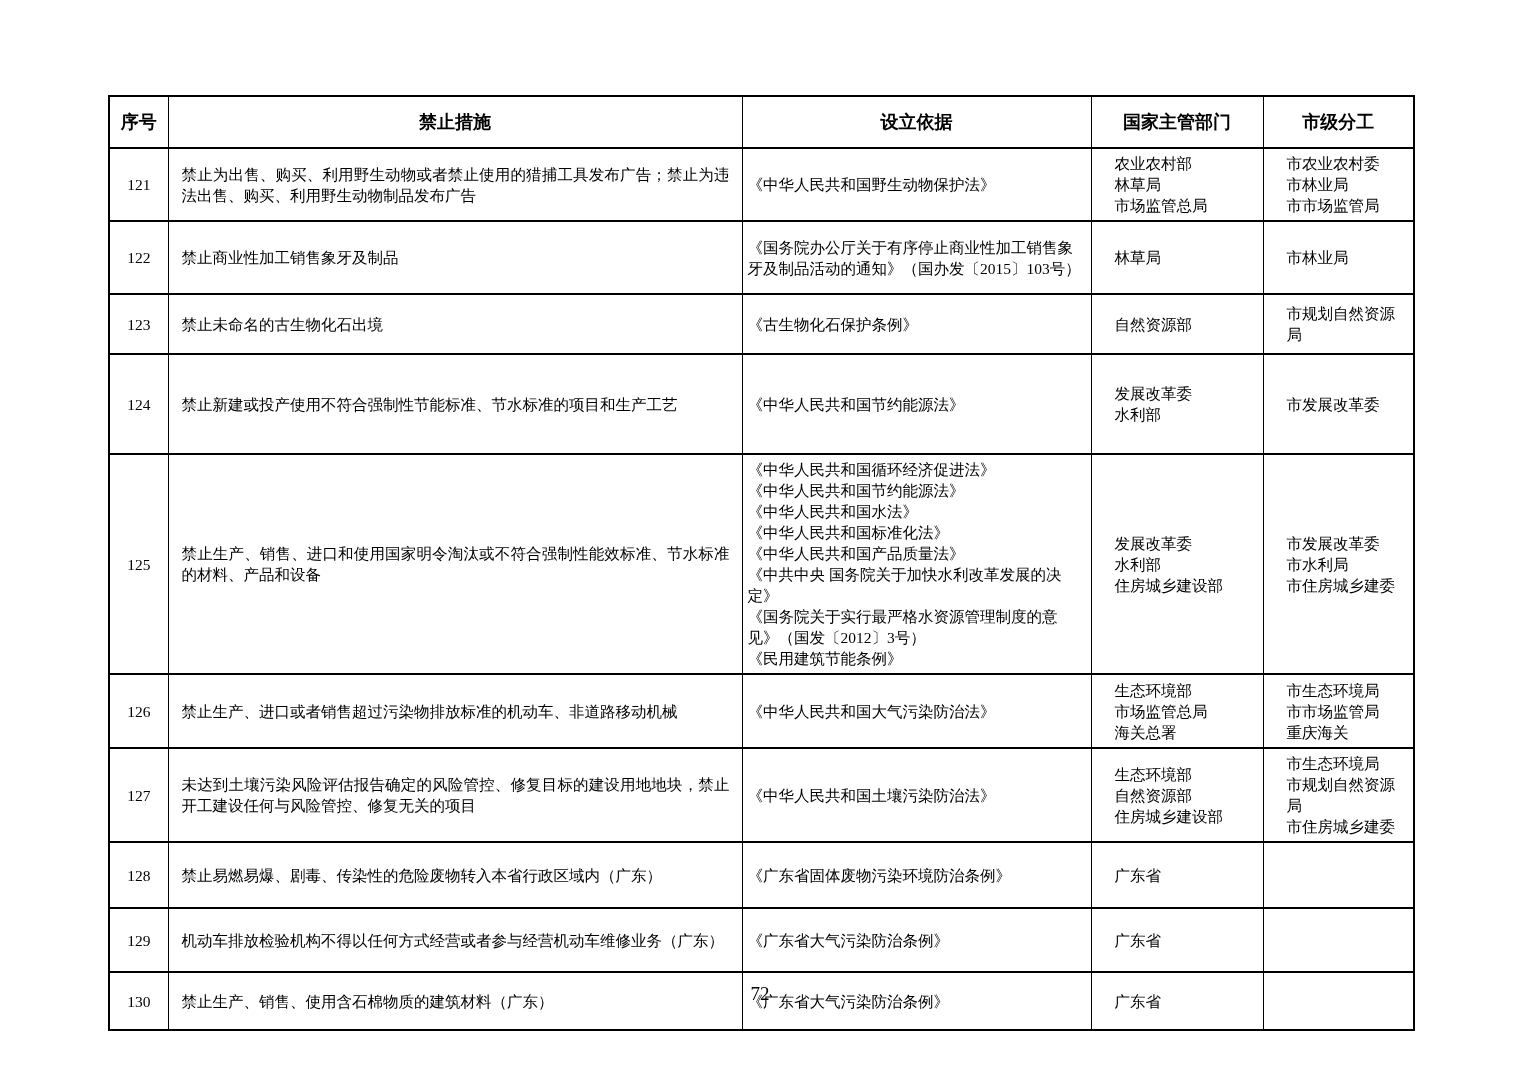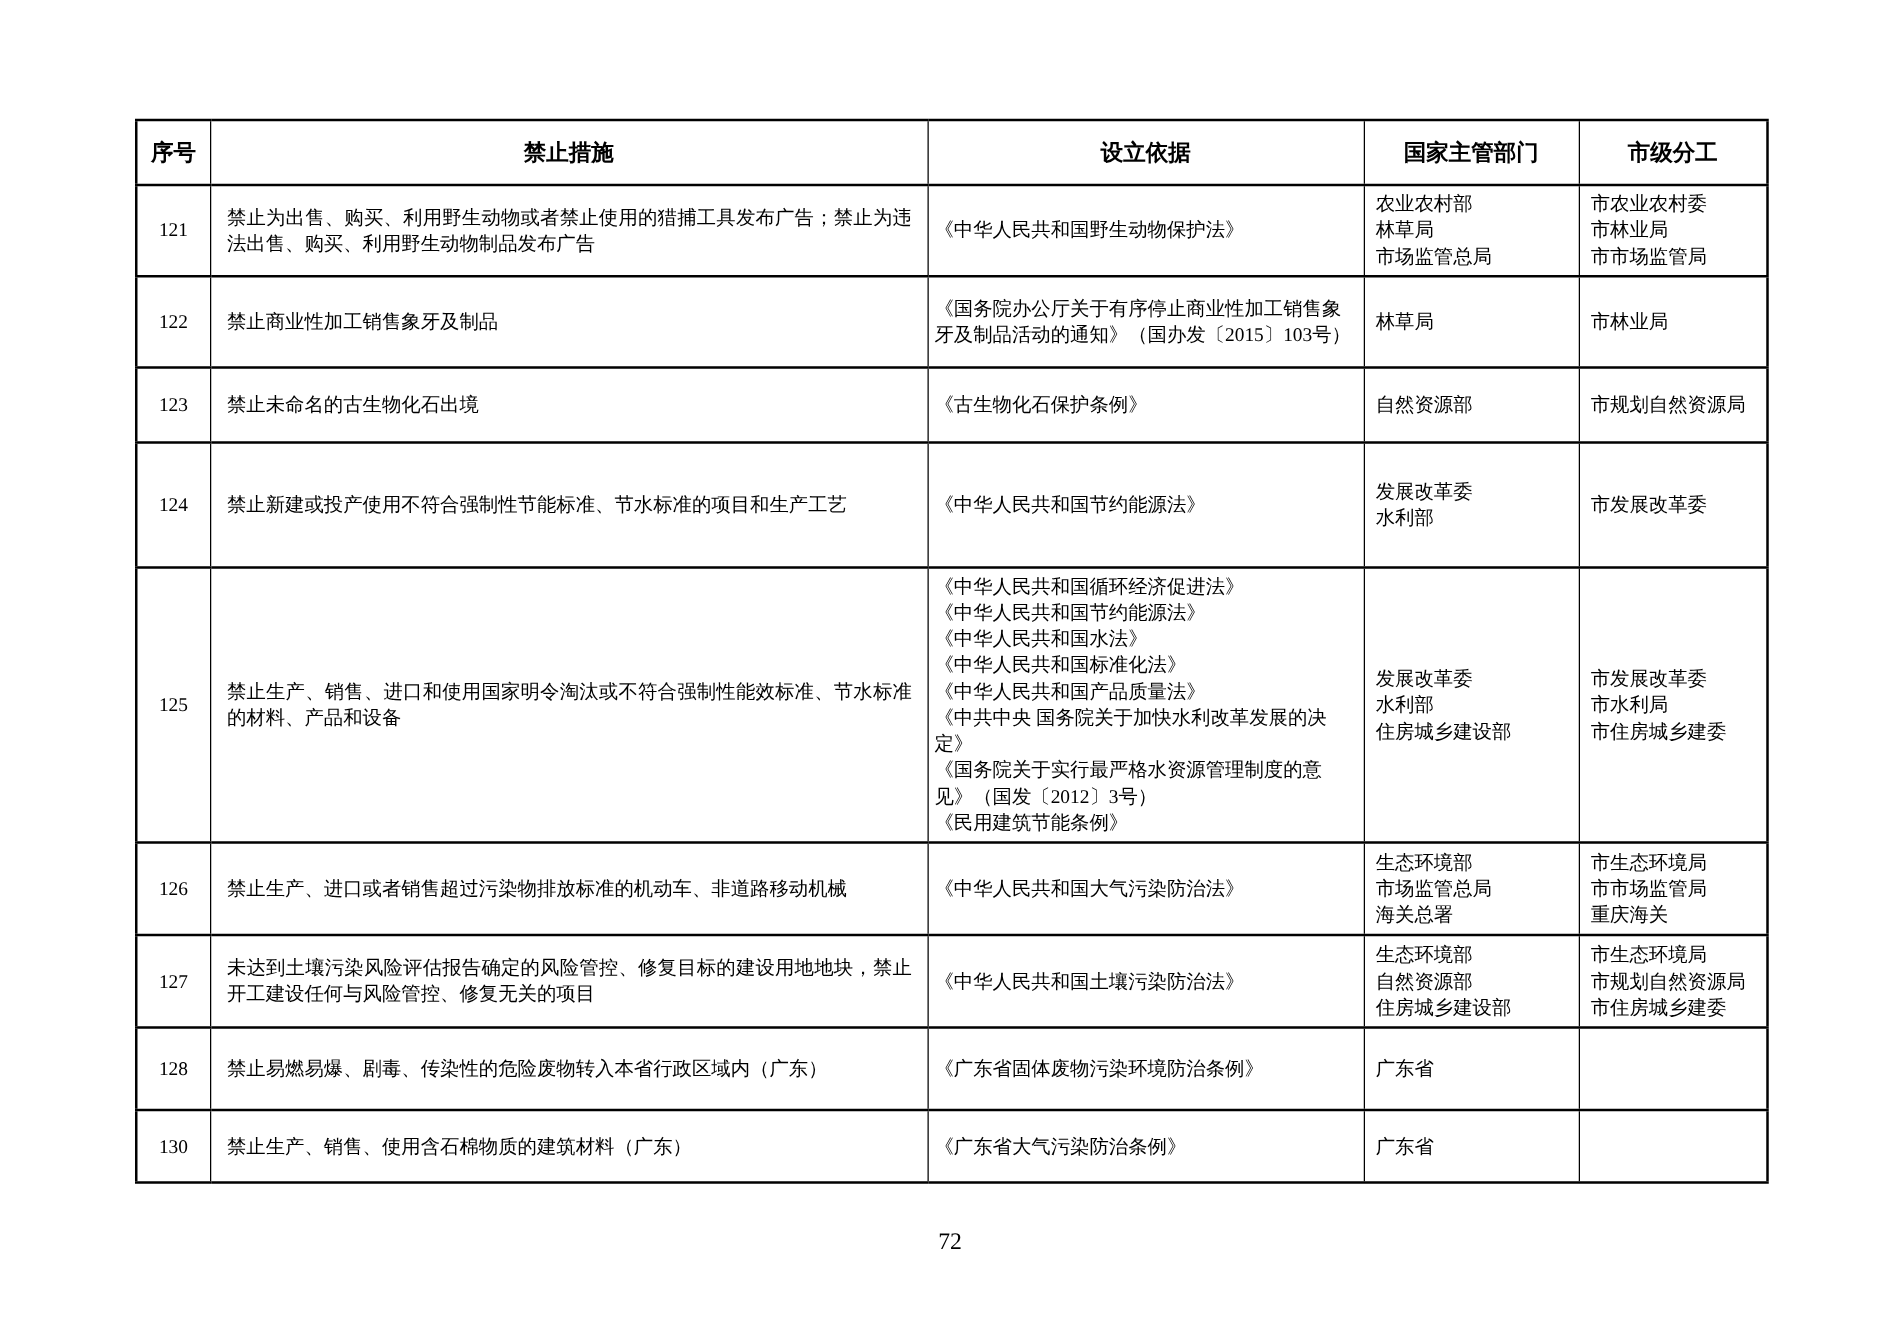--- a/index.html
+++ b/index.html
@@ -53,21 +53,21 @@
   td.col-measure {
     padding-left: 13px;
     padding-right: 12px;
     text-align: justify;
   }
   td.col-basis {
     padding-left: 5px;
     padding-right: 4px;
   }
   td.col-national, td.col-municipal {
-    padding-left: 9px;
+    padding-left: 23px;
     padding-right: 4px;
     margin-left: 22px;
   }
   .pre {
     white-space: pre-line;
   }
   .page-number {
     position: absolute;
     top: 983px;
     left: 0;
@@ -172,20 +172,27 @@
 市规划自然资源局
 市住房城乡建委</td>
       </tr>
       <tr style="height:66px">
         <td class="col-no">128</td>
         <td class="col-measure">禁止易燃易爆、剧毒、传染性的危险废物转入本省行政区域内（广东）</td>
         <td class="col-basis pre">《广东省固体废物污染环境防治条例》</td>
         <td class="col-national pre">广东省</td>
         <td class="col-municipal pre"></td>
       </tr>
+      <tr style="height:64px">
+        <td class="col-no">129</td>
+        <td class="col-measure">机动车排放检验机构不得以任何方式经营或者参与经营机动车维修业务（广东）</td>
+        <td class="col-basis pre">《广东省大气污染防治条例》</td>
+        <td class="col-national pre">广东省</td>
+        <td class="col-municipal pre"></td>
+      </tr>
       <tr style="height:58px">
         <td class="col-no">130</td>
         <td class="col-measure">禁止生产、销售、使用含石棉物质的建筑材料（广东）</td>
         <td class="col-basis pre">《广东省大气污染防治条例》</td>
         <td class="col-national pre">广东省</td>
         <td class="col-municipal pre"></td>
       </tr>
     </tbody>
   </table>
 

